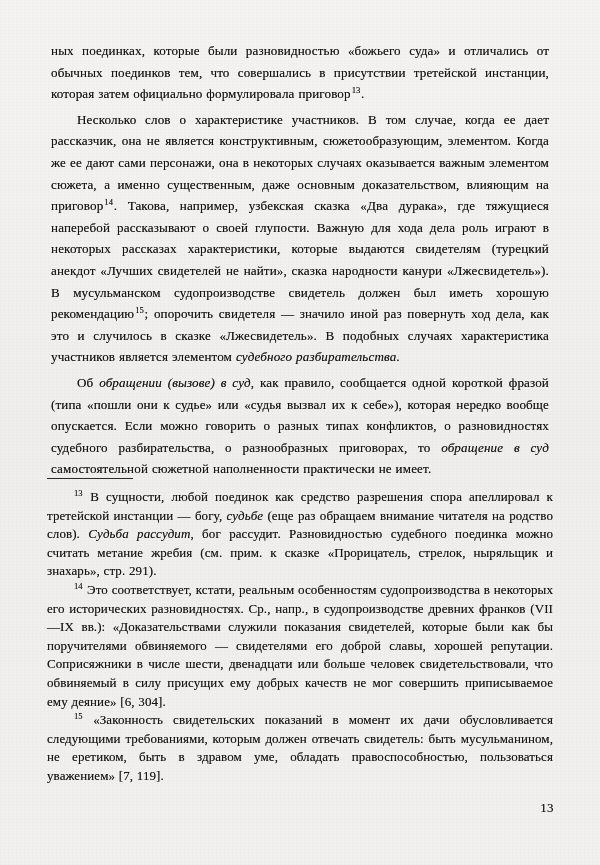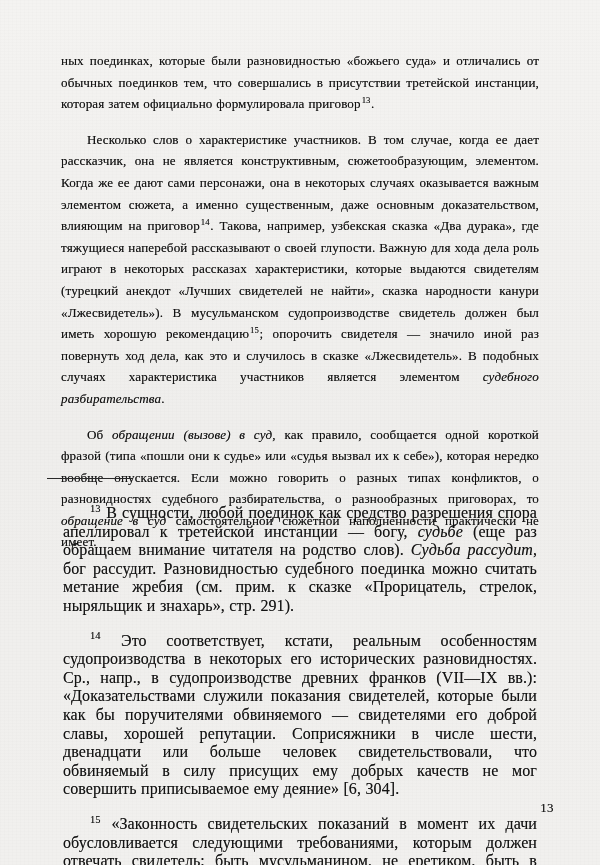--- a/index.html
+++ b/index.html
@@ -25,21 +25,21 @@
 
   .content {
     position: absolute;
     left: 47px;
     top: 36px;
     width: 506px;
   }
 
   
   .body-par {
-    margin: 14px;
+    margin: 4px;
     text-align: justify;
     text-justify: inter-word;
     font-size: 13.1px;
     line-height: 21.6px;
     letter-spacing: 0.12px;
     word-spacing: 0.5px;
     color: #141414;
     text-shadow: 0 0 0.45px rgba(20,20,20,0.55);
   }
   .body-par + .body-par {
@@ -71,24 +71,24 @@
   }
 
   
   .footnotes {
     position: absolute;
     left: 47px;
     top: 488px;
     width: 506px;
   }
   .fn {
-    margin: 16px;
+    margin: 0;
     text-align: justify;
     text-justify: inter-word;
-    font-size: 16px;
+    font-size: 13px;
     line-height: 18.6px;
     letter-spacing: 0.08px;
     word-spacing: 0.4px;
     color: #141414;
     text-indent: 26px;
     text-shadow: 0 0 0.45px rgba(20,20,20,0.5);
   }
   .fn.no-marker {
     text-indent: 26px;
   }

